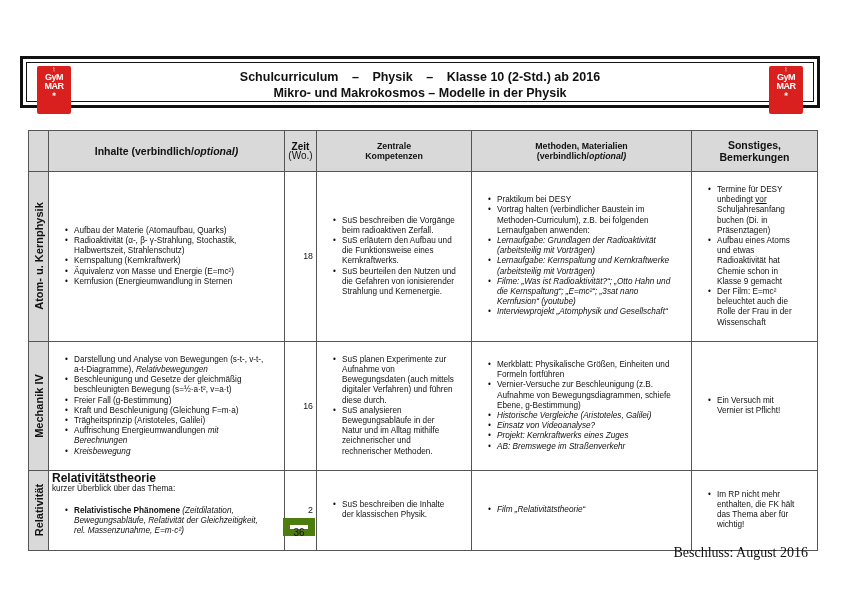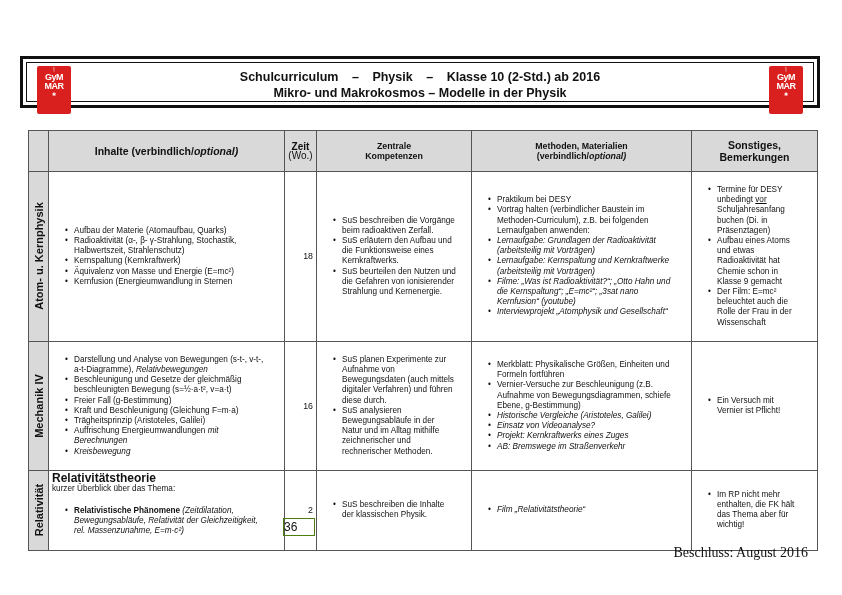--- a/index.html
+++ b/index.html
@@ -50,21 +50,21 @@
   li { position: relative; }
   li::before { content: "•"; position: absolute; left: -9px; top: 0; }
   .it { font-style: italic; }
   .b { font-weight: bold; }
   .u { text-decoration: underline; }
   td.methods { vertical-align: top; }
   td.notes { vertical-align: middle; }
 
   .total-cell {
     position: absolute; left: 283px; top: 518px; width: 32px; height: 18px;
-    border: 1px solid #4d7c0f; box-sizing: border-box; text-align: left; font-size: 12px; line-height: 16px;
+    border: 7px solid #4d7c0f; box-sizing: border-box; text-align: center; font-size: 10px; line-height: 16px;
   }
   .footer-note {
     position: absolute; right: 34px; top: 545px; font-family: "Liberation Serif", serif; font-size: 14px;
   }
 </style>
 </head>
 <body>
 
 <div class="header-box">
   <div class="header-inner">

